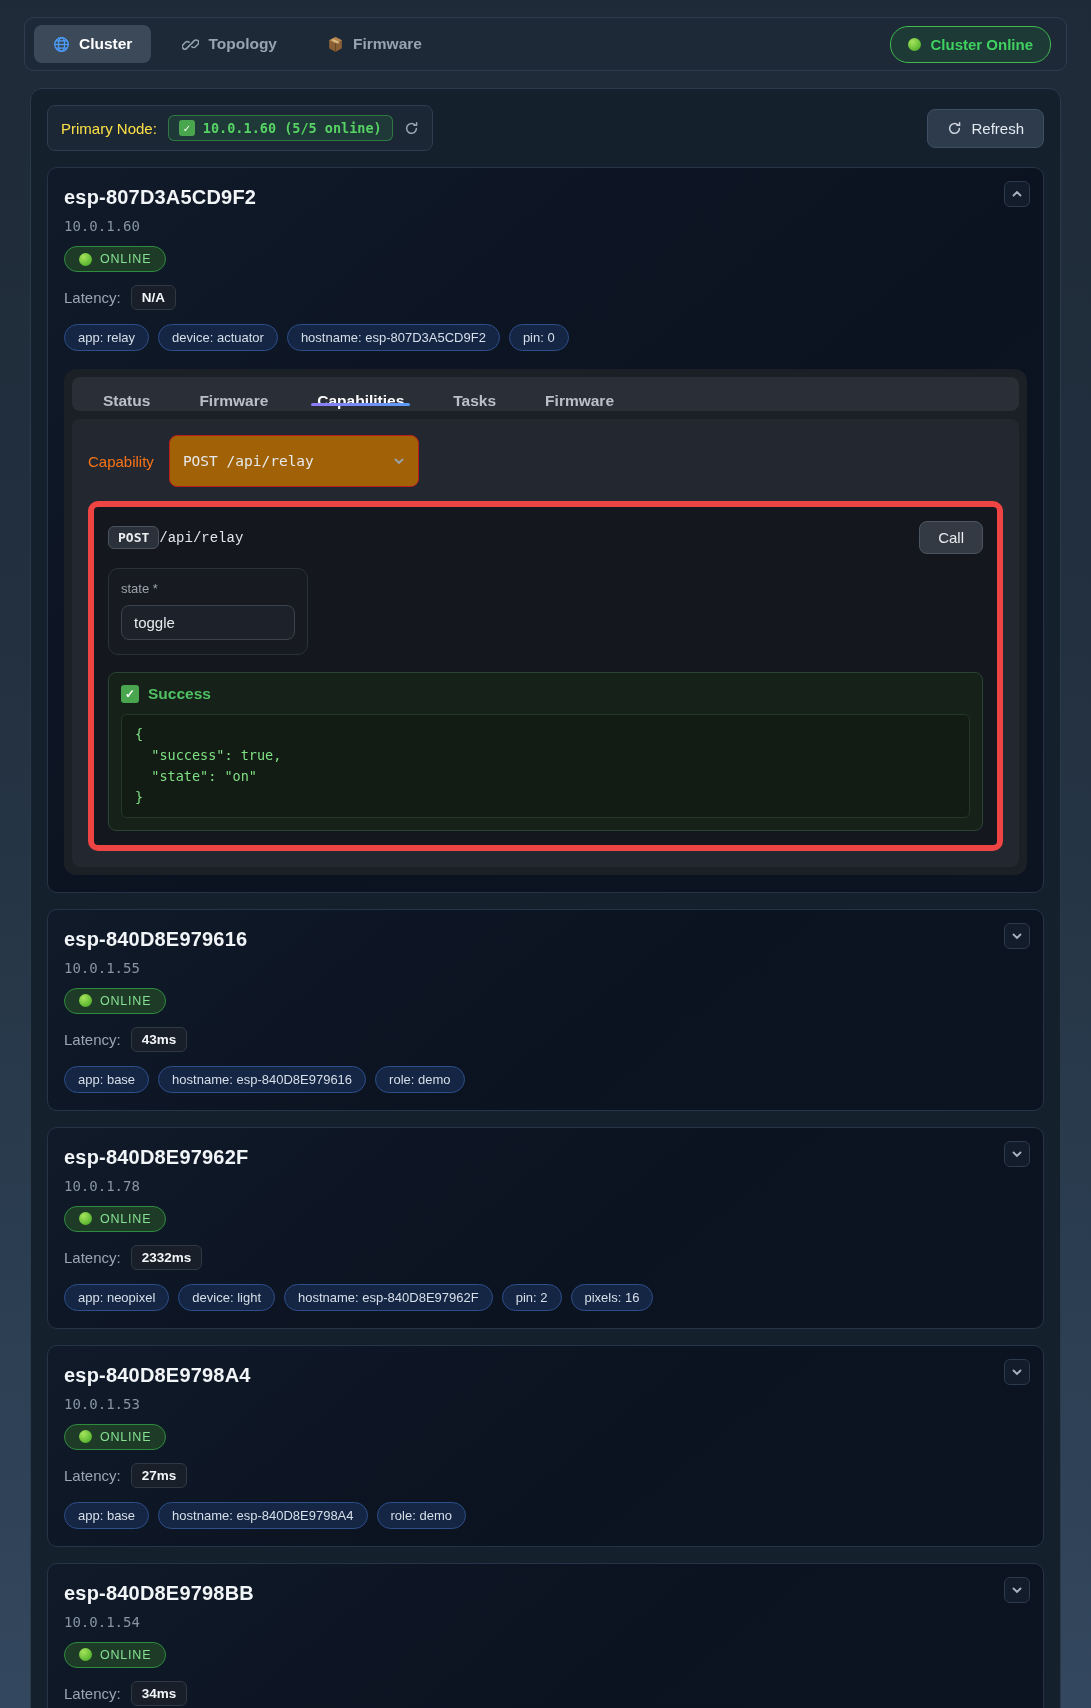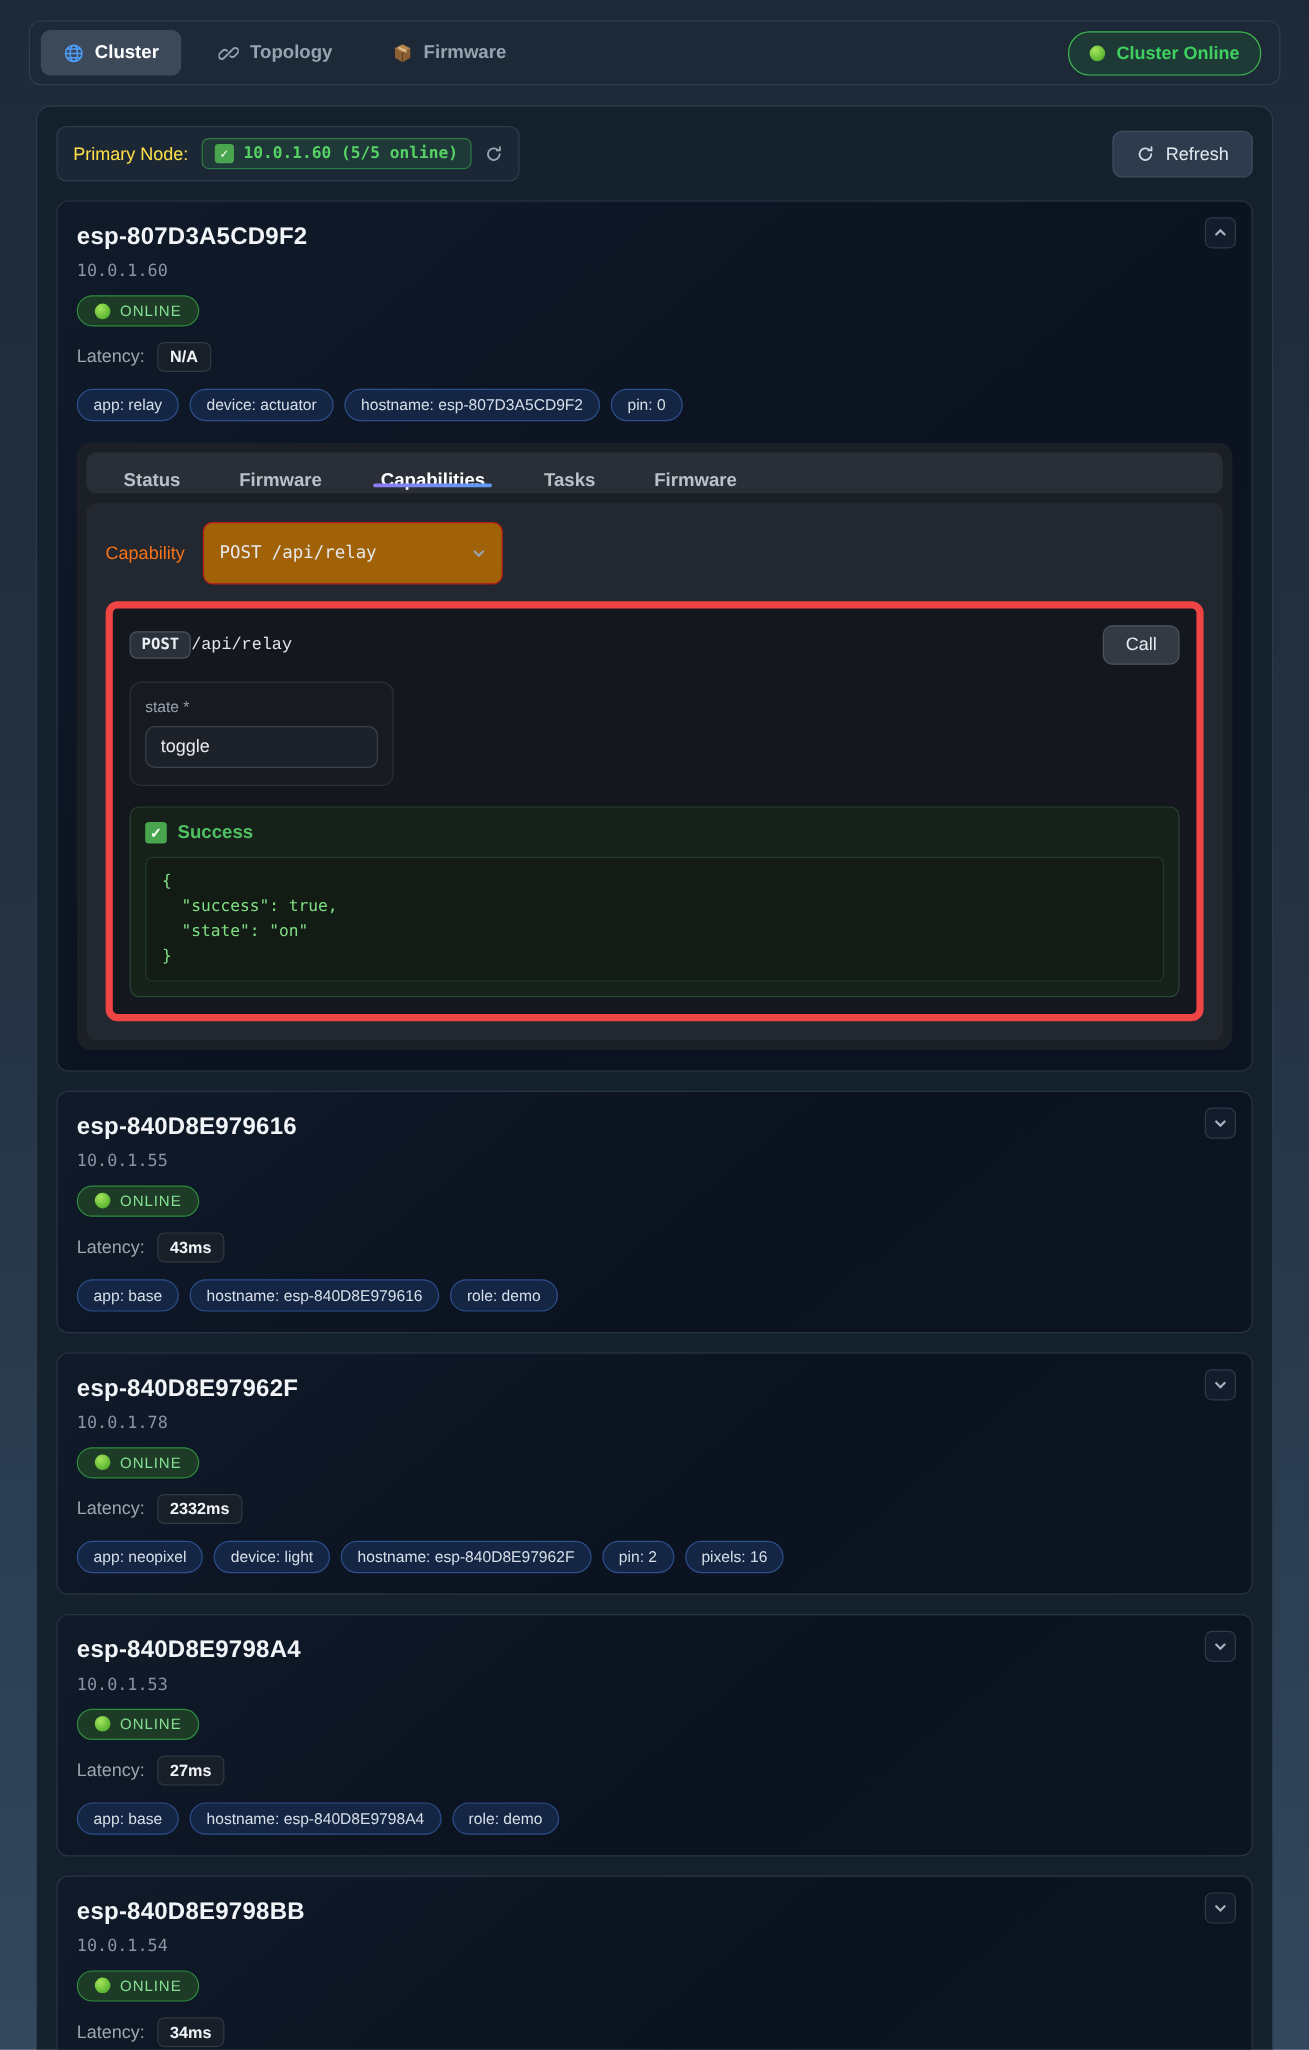--- a/index.html
+++ b/index.html
@@ -126,21 +126,21 @@
   .method-badge {
     background:#2b313a; border:1px solid #4a525c; border-radius:6px; padding:3px 9px;
     font:700 13px "DejaVu Sans Mono", monospace; color:#eceff2;
   }
   .ep-path { font-size:14px; color:#e2e6ea;font-family:Liberation Mono, monospace; }
   .call-btn {
     margin-left:auto; cursor:pointer; background:#333a44; border:1px solid #4c555f;
     border-radius:8px; padding:7px 18px; color:#e9edf1; font:400 15px "Liberation Sans", sans-serif;
   }
   .param-box {
-    margin-top:14px; width:220px; background:#171b21; border:1px solid #2b313a;
+    margin-top:14px; width:200px; background:#171b21; border:1px solid #2b313a;
     border-radius:10px; padding:12px 12px 14px;
   }
   .param-label { font-size:13px; color:#9aa3ad; }
   .param-input {
     margin-top:9px; width:100%; background:#1d222a; border:1px solid #3a424c; border-radius:8px;
     padding:8px 12px; font:400 15px "Liberation Sans", sans-serif; color:#e8ebee;
   }
   .result-box { margin-top:17px; background:#16211a; border:1px solid #2b4534; border-radius:8px; padding:12px; }
   .result-head { display:flex; align-items:center; gap:9px; font-weight:600; font-size:15.5px; color:#4fc162; }
   .result-head .check-icon { width:18px; height:18px; font-size:12px; }

